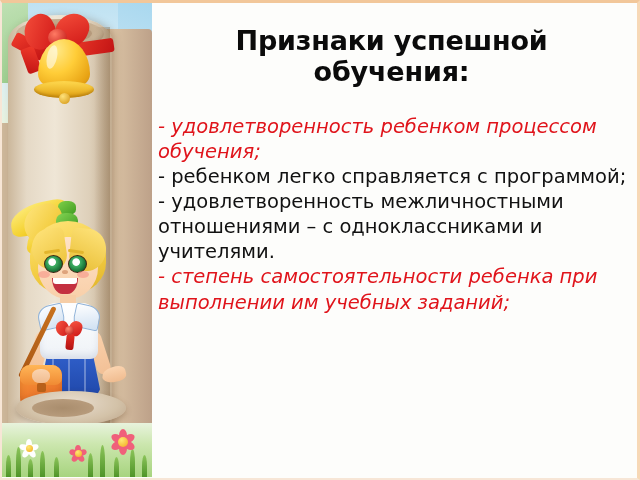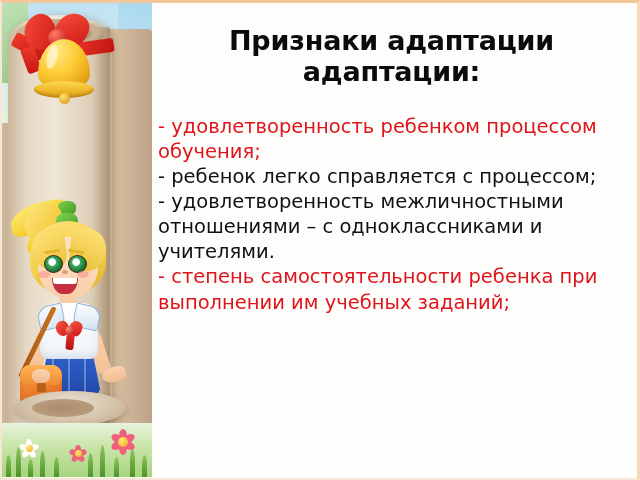--- a/index.html
+++ b/index.html
@@ -489,21 +489,21 @@
     padding: 26px 6px 0 6px;
     list-style: none;
   }
   .bullet {
     margin: 0;
     font-size: 19.5px;
     line-height: 1.29;
     font-weight: normal;
     font-family: "DejaVu Sans", "Liberation Sans", sans-serif;
   }
-  .bullet.red   { color: #e0141b; }
+  .bullet.red   { color: #e0141b; font-style: italic; }
   .bullet.black { color: #111111; }
 </style>
 </head>
 <body>
 
 <div class="slide">
 
   <div class="illustration">
 
     <div class="ill-sky">
@@ -624,24 +624,24 @@
         <div class="petal" style="left:5px;width:6px;height:9px;transform-origin:50% 9px;transform:rotate(144deg)"></div>
         <div class="petal" style="left:5px;width:6px;height:9px;transform-origin:50% 9px;transform:rotate(216deg)"></div>
         <div class="petal" style="left:5px;width:6px;height:9px;transform-origin:50% 9px;transform:rotate(288deg)"></div>
         <div class="flower-core" style="left:5px;top:5px;width:7px;height:7px"></div>
       </div>
     </div>
   </div>
 
   <div class="content">
 
-    <h1 class="title">Признаки адаптации адаптации:</h1>
+    <h1 class="title">Признаки успешной обучения:</h1>
 
     <div class="bullets">
       <p class="bullet red" style="color: rgb(224, 20, 27);"> - удовлетворенность ребенком процессом обучения;</p>
-      <p class="bullet black" style="color: rgb(17, 17, 17);"> - ребенок легко справляется с процессом;</p>
+      <p class="bullet black" style="color: rgb(17, 17, 17);"> - ребенком легко справляется с программой;</p>
       <p class="bullet black" style="color: rgb(17, 17, 17);"> - удовлетворенность межличностными отношениями – с одноклассниками и учителями.</p>
       <p class="bullet red" style="color: rgb(224, 20, 27);"> - степень самостоятельности ребенка при выполнении им учебных заданий;</p>
     </div>
   </div>
 
   <div class="slide-frame"></div>
 </div>
 
 </body></html>

